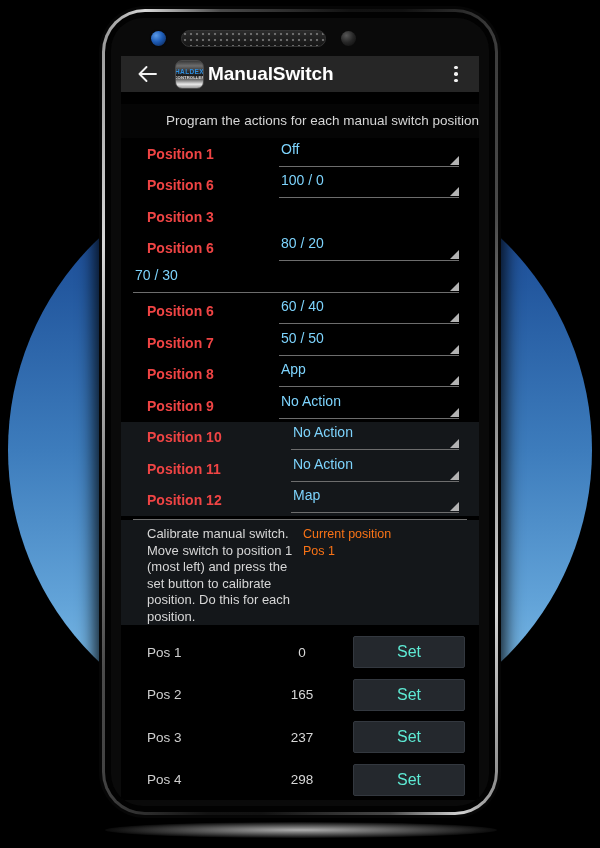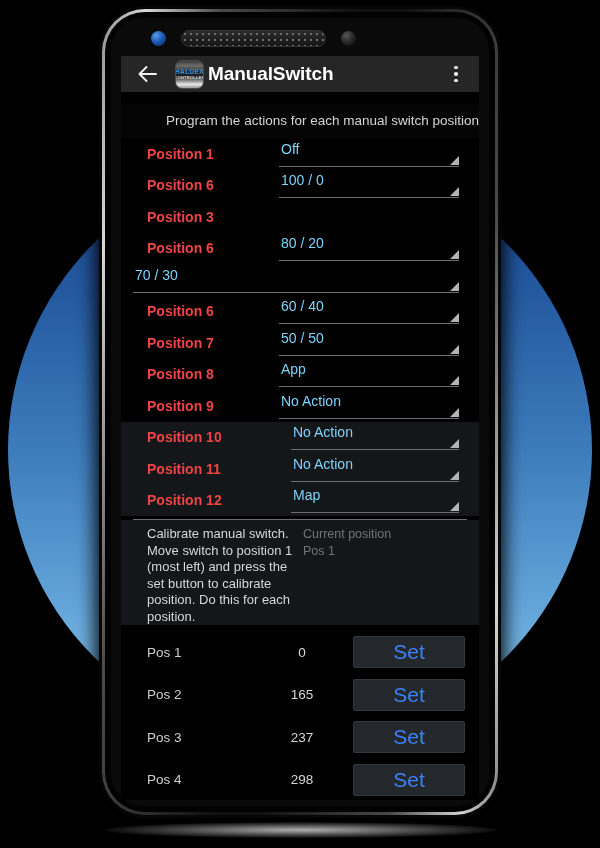--- a/index.html
+++ b/index.html
@@ -121,32 +121,32 @@
   #band-light{ background:#14171a; }
 
   .hr{ height:1px; background:#6d6d6d; margin:3px 12px 0; }
 
   
   #calib{ display:flex; padding:6px 12px 0 0; }
   #calib-text{
     width:178px; color:#d6d6d6; font-size:13px; line-height:16.5px;
     padding-left:26px;
   }
-  #calib-right{ color:#737373; font-size:12.5px; line-height:17px; padding-left:4px; }
+  #calib-right{ color:#f97316; font-size:12.5px; line-height:17px; padding-left:4px; }
   #calib-right .cur-val{ display:block; }
 
   
   .set-list{ padding-top:6px; }
   .set-row{ display:flex; align-items:center; height:42.5px; padding:0 12px; }
   .set-name{ color:#cfcfcf; font-size:13.5px; width:130px; padding-left:14px; }
   .set-val{ color:#d7d7d7; font-size:13.5px; width:78px; text-align:center; }
   .set-btn{
     flex:1; height:32px; margin-left:12px; margin-right:2px;
     background:#24282d; border:1px solid #33383f; border-radius:2px;
-    color:#3b82f6; font-size:21px; display:flex; align-items:center; justify-content:center;
+    color:#5eead4; font-size:16px; display:flex; align-items:center; justify-content:center;
     cursor:pointer; font-family:"Liberation Sans", sans-serif;
   }
 </style>
 </head>
 <body>
 
 <div id="stage">
 
   <div id="blue-circle"></div>
 

